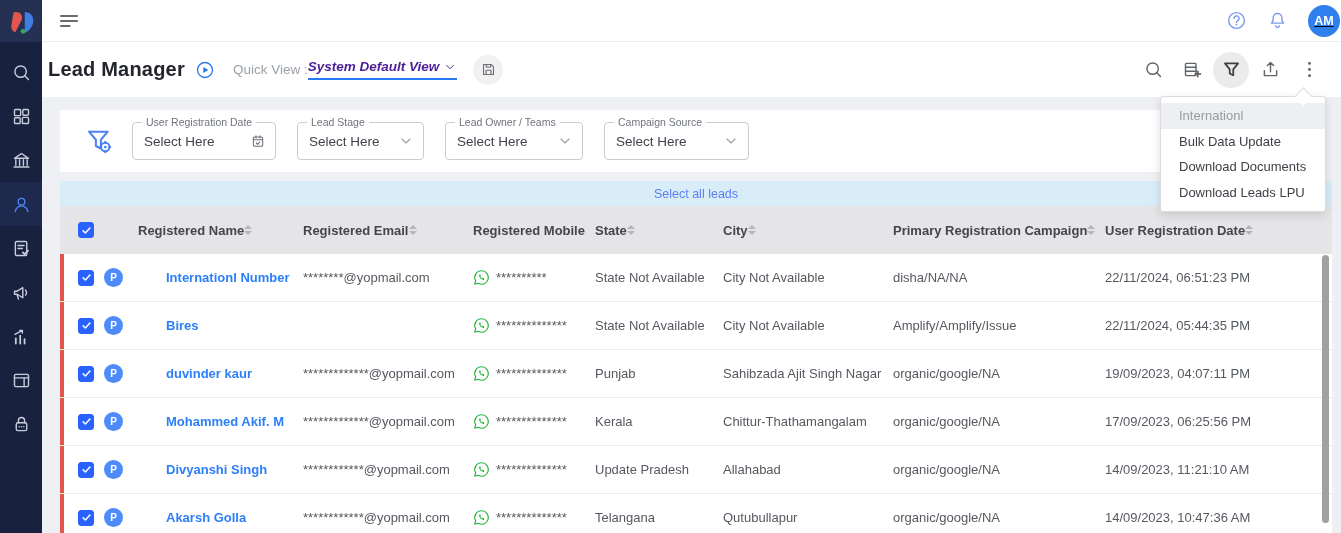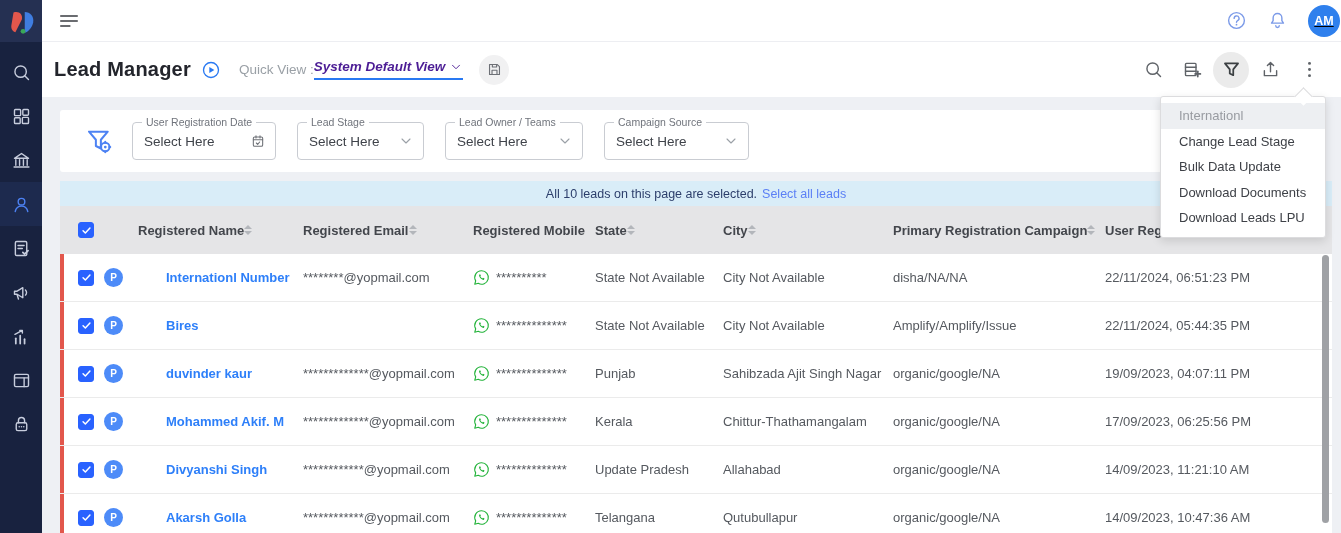--- a/index.html
+++ b/index.html
@@ -22,21 +22,21 @@
   .topbar { position:absolute; left:42px; top:0; right:0; height:42px; background:#fff; border-bottom:1px solid #edeef2; display:flex; align-items:center; z-index:20; }
   .hamburger { margin-left:16px; color:#3a3d42; cursor:pointer; }
   .hamburger svg { width:22px; height:22px; }
   .topbar-right { margin-left:auto; display:flex; align-items:center; gap:20px; padding-right:1px;text-decoration:underline; }
   .tb-icon { color:#7b9ae8; cursor:pointer; }
   .tb-icon svg { width:21px; height:21px; }
   .avatar { width:32px; height:32px; border-radius:50%; background:#2f80ed; color:#fff; font-size:12.5px; font-weight:700; display:flex; align-items:center; justify-content:center; cursor:pointer; }
 
   
   .page-header { position:absolute; left:42px; top:42px; right:0; height:55px; background:#fff; display:flex; align-items:center; }
-  .title { margin-left:12px; font-size:20px; font-weight:700; color:#23252c; letter-spacing:.2px; }
+  .title { margin-left:6px; font-size:20px; font-weight:700; color:#23252c; letter-spacing:.2px; }
   .play-btn { margin-left:10px; color:#2979f2; cursor:pointer; }
   .play-btn svg { width:20px; height:20px; }
   .qv-label { margin-left:18px; color:#9aa0a6; font-size:13.5px; }
   .qv-value { margin-left:0; color:#4c1d95; font-weight:700; font-size:13.5px; display:flex; align-items:center; gap:4px; border-bottom:2px solid #2979f2; padding-bottom:4px; cursor:pointer;font-style:italic; }
   .qv-value svg { width:14px; height:14px; }
   .save-btn { margin-left:16px; width:30px; height:30px; border-radius:50%; background:#f1f1f2; color:#6d7076; display:flex; align-items:center; justify-content:center; cursor:pointer; }
   .save-btn svg { width:17px; height:17px; }
   .toolbar { margin-left:auto; display:flex; align-items:center; gap:3px; padding-right:14px; }
   .tool-btn { width:36px; height:36px; border-radius:50%; display:flex; align-items:center; justify-content:center; color:#5f6368; cursor:pointer; }
   .tool-btn svg { width:21px; height:21px; }
@@ -337,21 +337,20 @@
           <svg viewBox="0 0 24 24" fill="none" stroke="currentColor" stroke-width="1.6" stroke-linecap="round" stroke-linejoin="round" width="16" height="16">
             <polyline points="6 9 12 15 18 9"></polyline>
           </svg>
         </span>
       </div>
     </div>
 </div>
 
 <div class="content">
   <div class="selection-bar">
-    <span>All 10 leads on this page are selected.</span>
     <span class="selection-link">Select all leads</span>
   </div>
   <div class="thead grid-cols" id="table-head">
       <span class="cb">
         <svg viewBox="0 0 24 24" fill="none" stroke="currentColor" stroke-width="1.6" stroke-linecap="round" stroke-linejoin="round" width="11" height="11">
           <path d="M4.5 12.5 L9.5 17.5 L19.5 6.5" stroke-width="3.2"></path>
         </svg>
       </span>
       <span></span>
       <div class="th">
@@ -551,17 +550,16 @@
         <div class="cell">organic/google/NA</div>
         <div class="cell">14/09/2023, 10:47:36 AM</div>
       </div>
     </div>
   <div class="scroll-thumb"></div>
 </div>
 
 <div class="menu-caret"></div>
 <div class="menu" id="context-menu">
     <div class="menu-item highlighted">Internationl</div>
-    <div class="menu-item">Change Lead Stage</div>
     <div class="menu-item">Bulk Data Update</div>
     <div class="menu-item">Download Documents</div>
     <div class="menu-item">Download Leads LPU</div>
   </div>
 
 </body></html>

